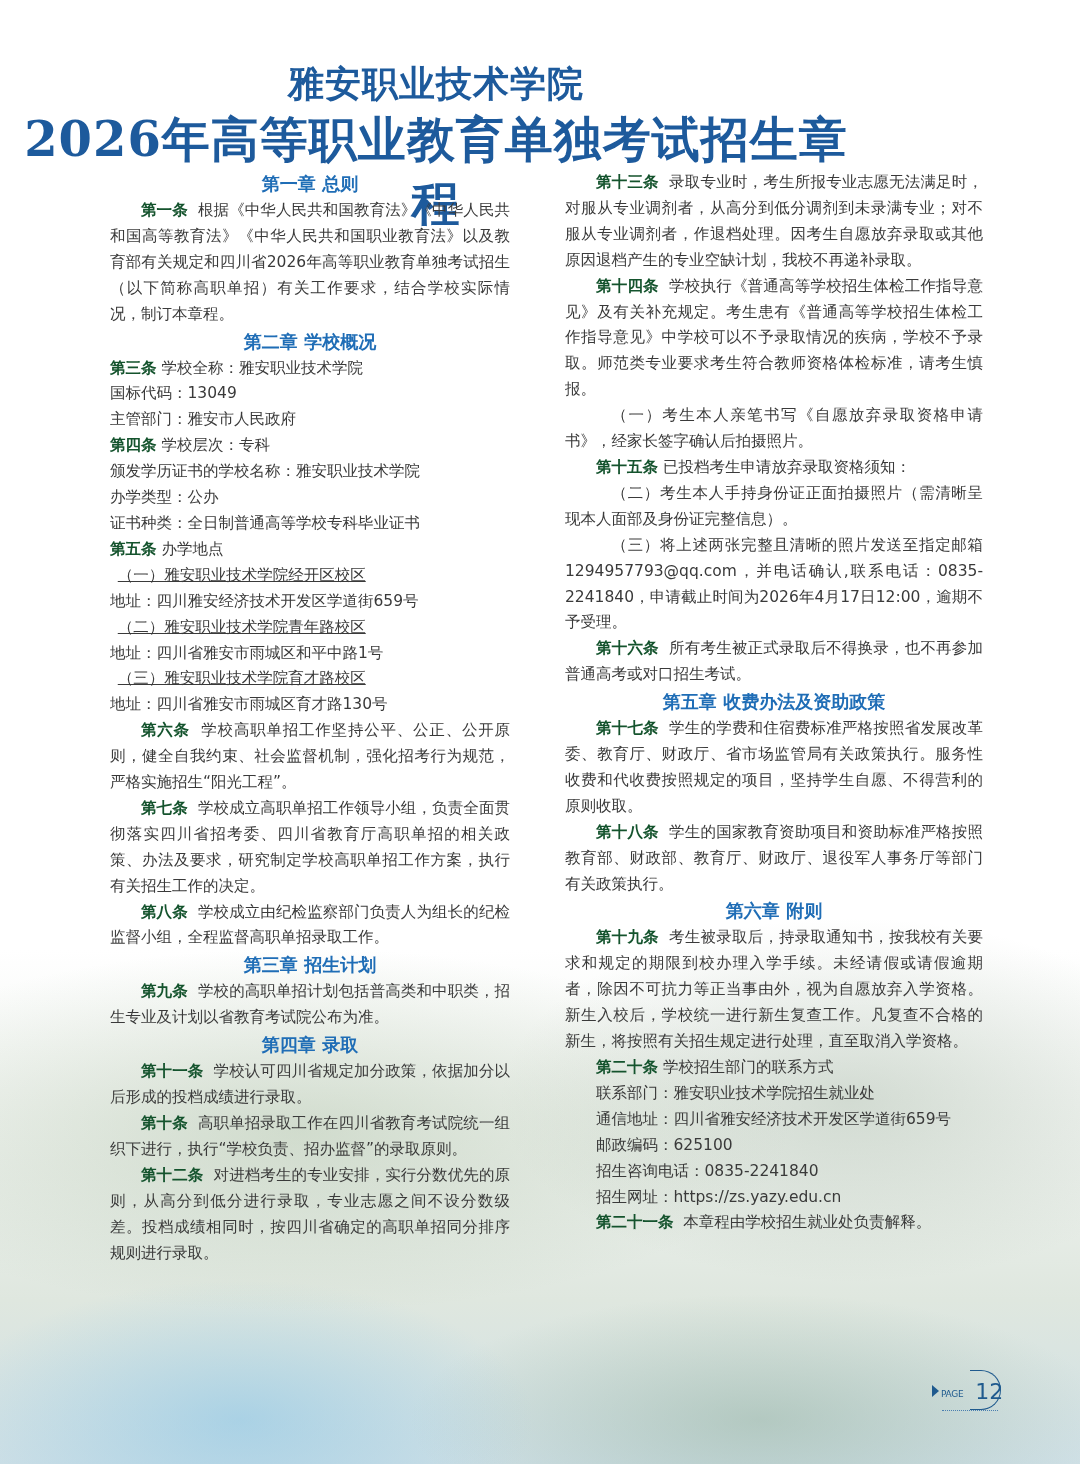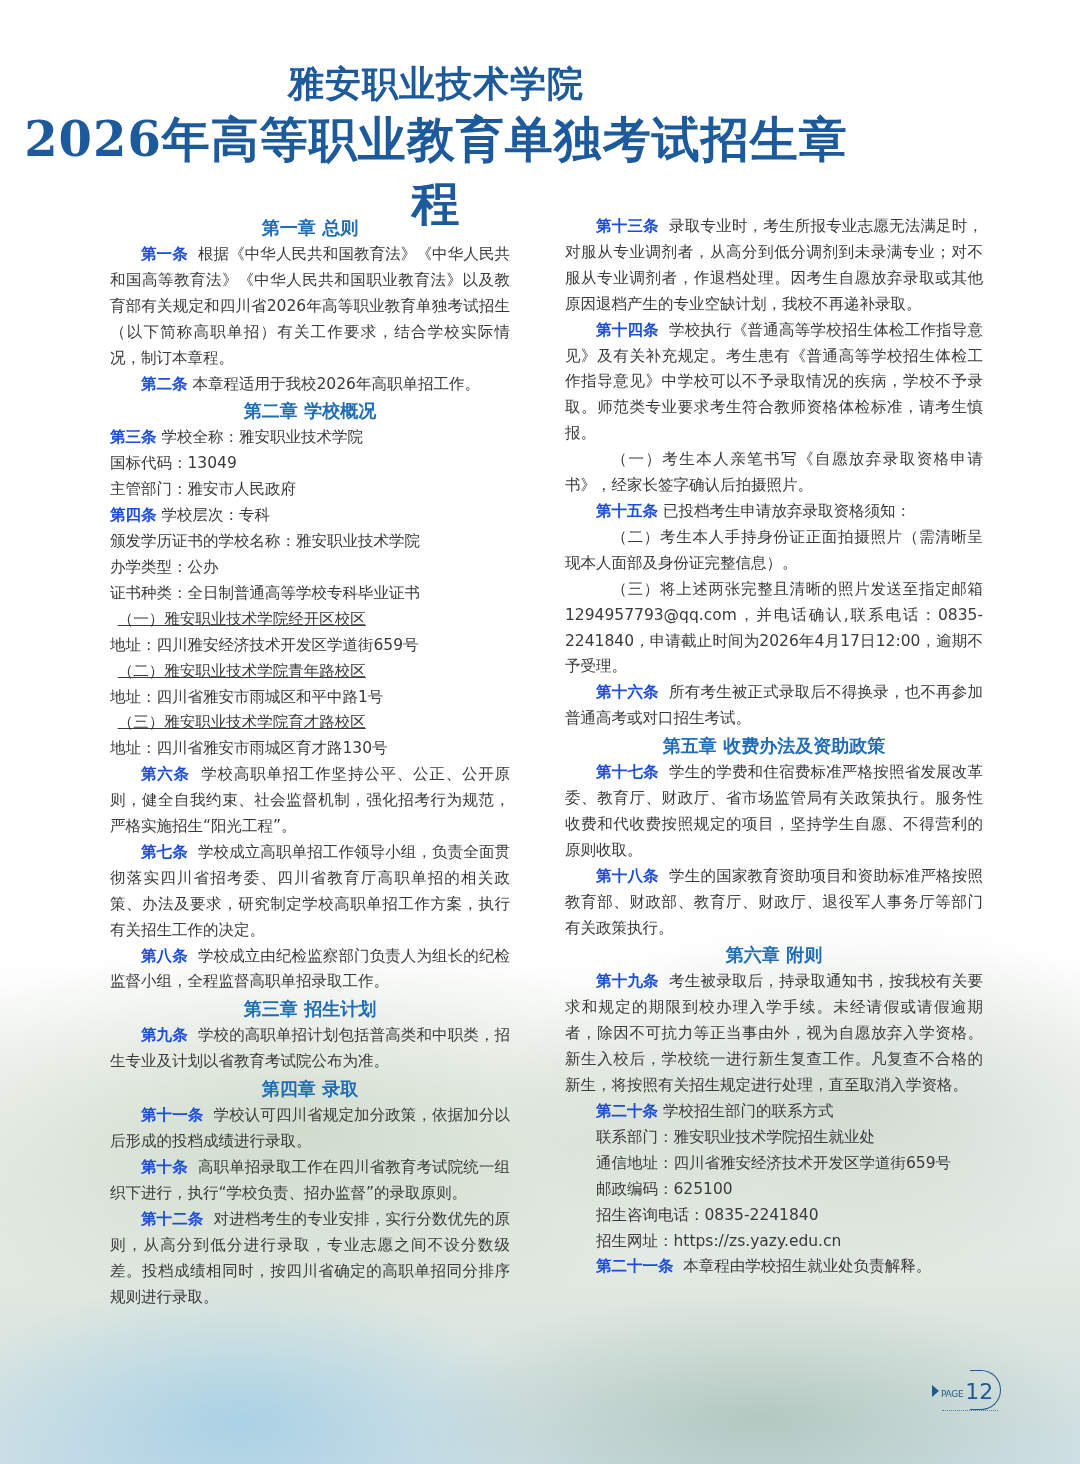--- a/index.html
+++ b/index.html
@@ -24,43 +24,43 @@
     }
     .page { position: absolute; inset: 0; z-index: 1; }
     .title {
       position: absolute; left: 0; width: 872px; text-align: center;
       font-family: "DejaVu Serif", "Liberation Serif", serif;
       font-weight: bold; color: #1d5a9c;
       letter-spacing: 1px;
     }
     .title-1 { top: 60px; font-size: 36px; }
     .title-2 { top: 108px; font-size: 48px; }
-    .col { position: absolute; top: 170px; width: 400px; font-size: 15.5px; line-height: 25.9px; margin-top: 44px; }
+    .col { position: absolute; top: 170px; width: 400px; font-size: 15.5px; line-height: 25.9px; }
     .col-left { left: 110px; }
     .col-right { left: 565px; width: 418px; }
     .chapter {
       text-align: center; font-weight: bold; color: #1f6db6;
       font-size: 18px; line-height: 28px; margin: 0;
     }
     .para { margin: 0; text-indent: 2em; text-align: justify; }
     .line { margin: 0; }
     .line.ind1 { padding-left: 0.5em; text-decoration: underline; }
     .para.ind4 { text-indent: 3em; }
-    .b { font-weight: bold; color: #1d4ed8; }
+    .b { font-weight: bold; color: #14532d; }
     .page-badge {
       position: absolute; left: 932px; top: 1374px; width: 72px; height: 34px;
       display: flex; align-items: center; color: #1f5a8e;
     }
     .page-arrow {
       width: 0; height: 0;
       border-top: 6px solid transparent; border-bottom: 6px solid transparent;
       border-left: 7px solid #1f5a8e; margin-right: 2px;
     }
     .page-label { font-size: 9px; letter-spacing: -0.3px; margin-top: 6px; }
-    .page-num { font-size: 22px; margin-left: 2px; }
+    .page-num { font-size: 22px; margin-left: 12px; }
     .page-arc {
       position: absolute; left: 38px; top: -4px; width: 30px; height: 38px;
       border: 1.5px solid #1f5a8e; border-left: none; border-radius: 0 20px 20px 0;
     }
     .page-dots {
       position: absolute; left: 10px; top: 36px; width: 56px;
       border-top: 1.5px dotted #4a7fb0;
     }
   </style>
 </head>
@@ -69,30 +69,30 @@
 <div class="bg"></div>
 
 <div class="page">
 
   <div class="title title-1">雅安职业技术学院</div>
   <div class="title title-2">2026年高等职业教育单独考试招生章程</div>
 
   <div class="col col-left">
     <h2 class="chapter">第一章 总则</h2>
     <p class="para"><span class="b">第一条</span>&nbsp; <span>根据《中华人民共和国教育法》《中华人民共和国高等教育法》《中华人民共和国职业教育法》以及教育部有关规定和四川省2026年高等职业教育单独考试招生（以下简称高职单招）有关工作要求，结合学校实际情况，制订本章程。</span></p>
-    <p class="para"><span class="b">第二条</span> <span>本章程适用于我校2026年高职单招工作。</span></p>
 
     <h2 class="chapter">第二章 学校概况</h2>
     <p class="line"><span class="b">第三条</span> <span>学校全称：雅安职业技术学院</span></p>
     <p class="line">国标代码：13049</p>
     <p class="line">主管部门：雅安市人民政府</p>
     <p class="line"><span class="b">第四条</span> <span>学校层次：专科</span></p>
     <p class="line">颁发学历证书的学校名称：雅安职业技术学院</p>
     <p class="line">办学类型：公办</p>
     <p class="line">证书种类：全日制普通高等学校专科毕业证书</p>
+    <p class="line"><span class="b">第五条</span> <span>办学地点</span></p>
     <p class="line ind1">（一）雅安职业技术学院经开区校区</p>
     <p class="line">地址：四川雅安经济技术开发区学道街659号</p>
     <p class="line ind1">（二）雅安职业技术学院青年路校区</p>
     <p class="line">地址：四川省雅安市雨城区和平中路1号</p>
     <p class="line ind1">（三）雅安职业技术学院育才路校区</p>
     <p class="line">地址：四川省雅安市雨城区育才路130号</p>
     <p class="para"><span class="b">第六条</span>&nbsp; <span>学校高职单招工作坚持公平、公正、公开原则，健全自我约束、社会监督机制，强化招考行为规范，严格实施招生“阳光工程”。</span></p>
     <p class="para"><span class="b">第七条</span>&nbsp; <span>学校成立高职单招工作领导小组，负责全面贯彻落实四川省招考委、四川省教育厅高职单招的相关政策、办法及要求，研究制定学校高职单招工作方案，执行有关招生工作的决定。</span></p>
     <p class="para"><span class="b">第八条</span>&nbsp; <span>学校成立由纪检监察部门负责人为组长的纪检监督小组，全程监督高职单招录取工作。</span></p>
 

